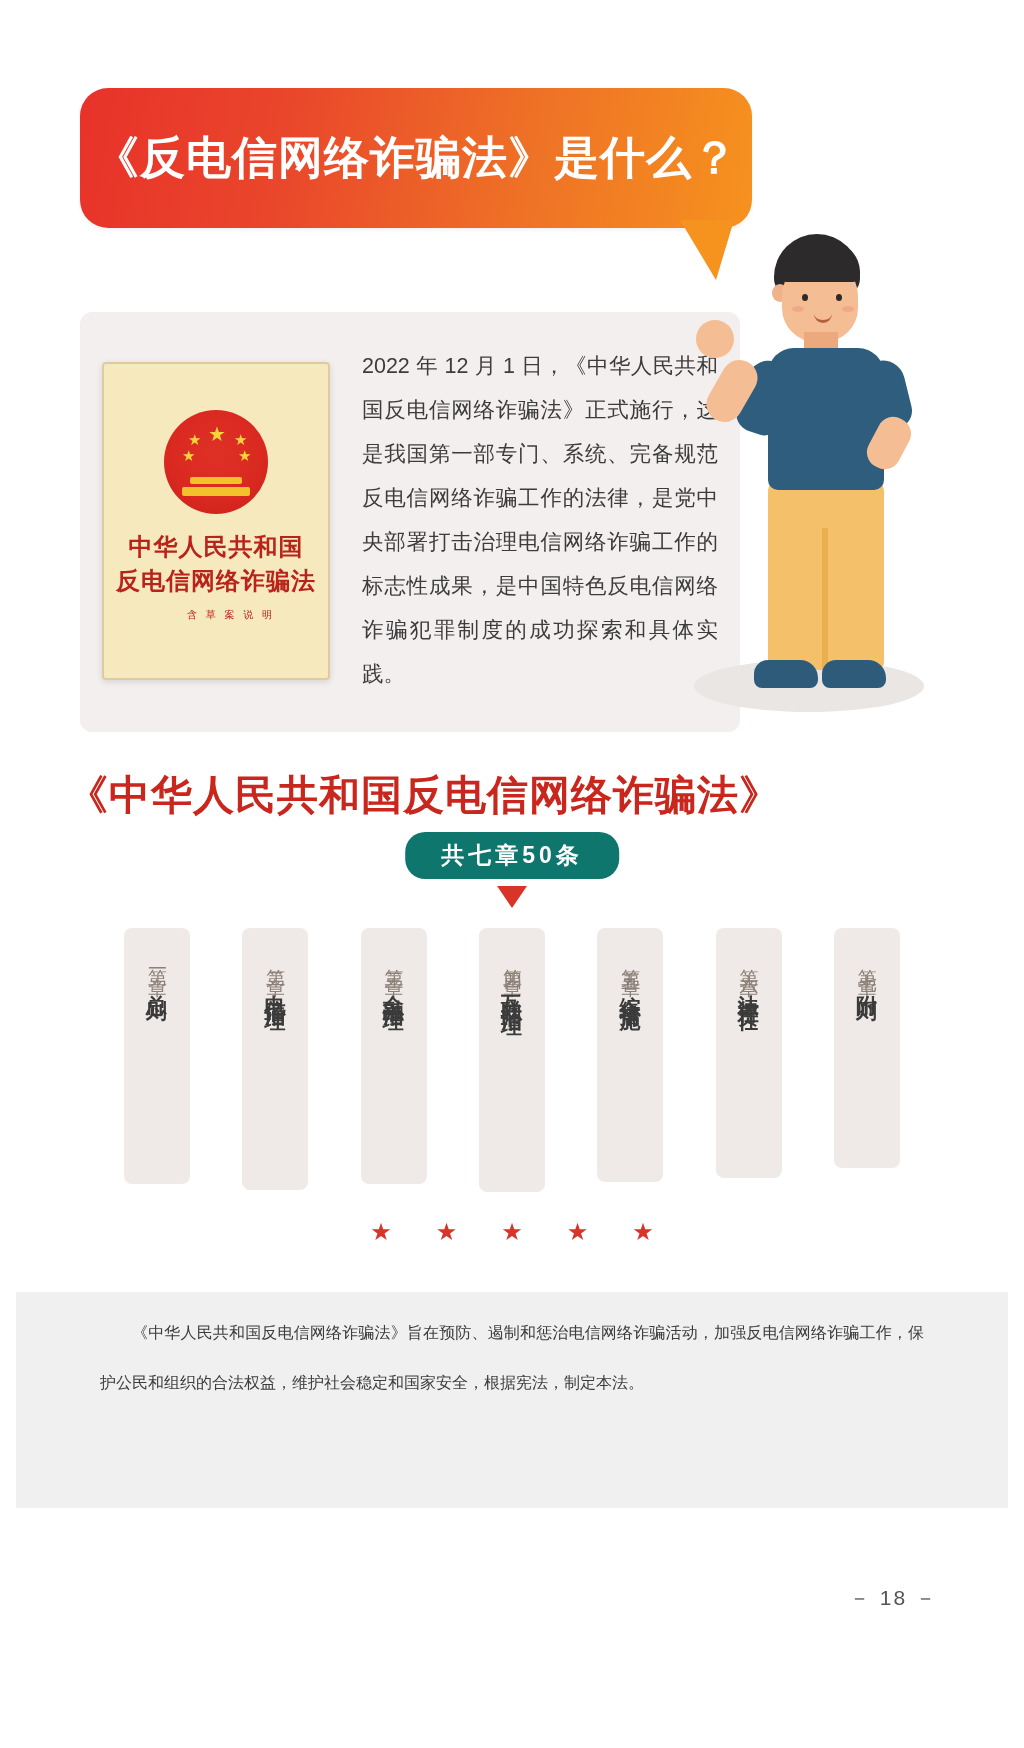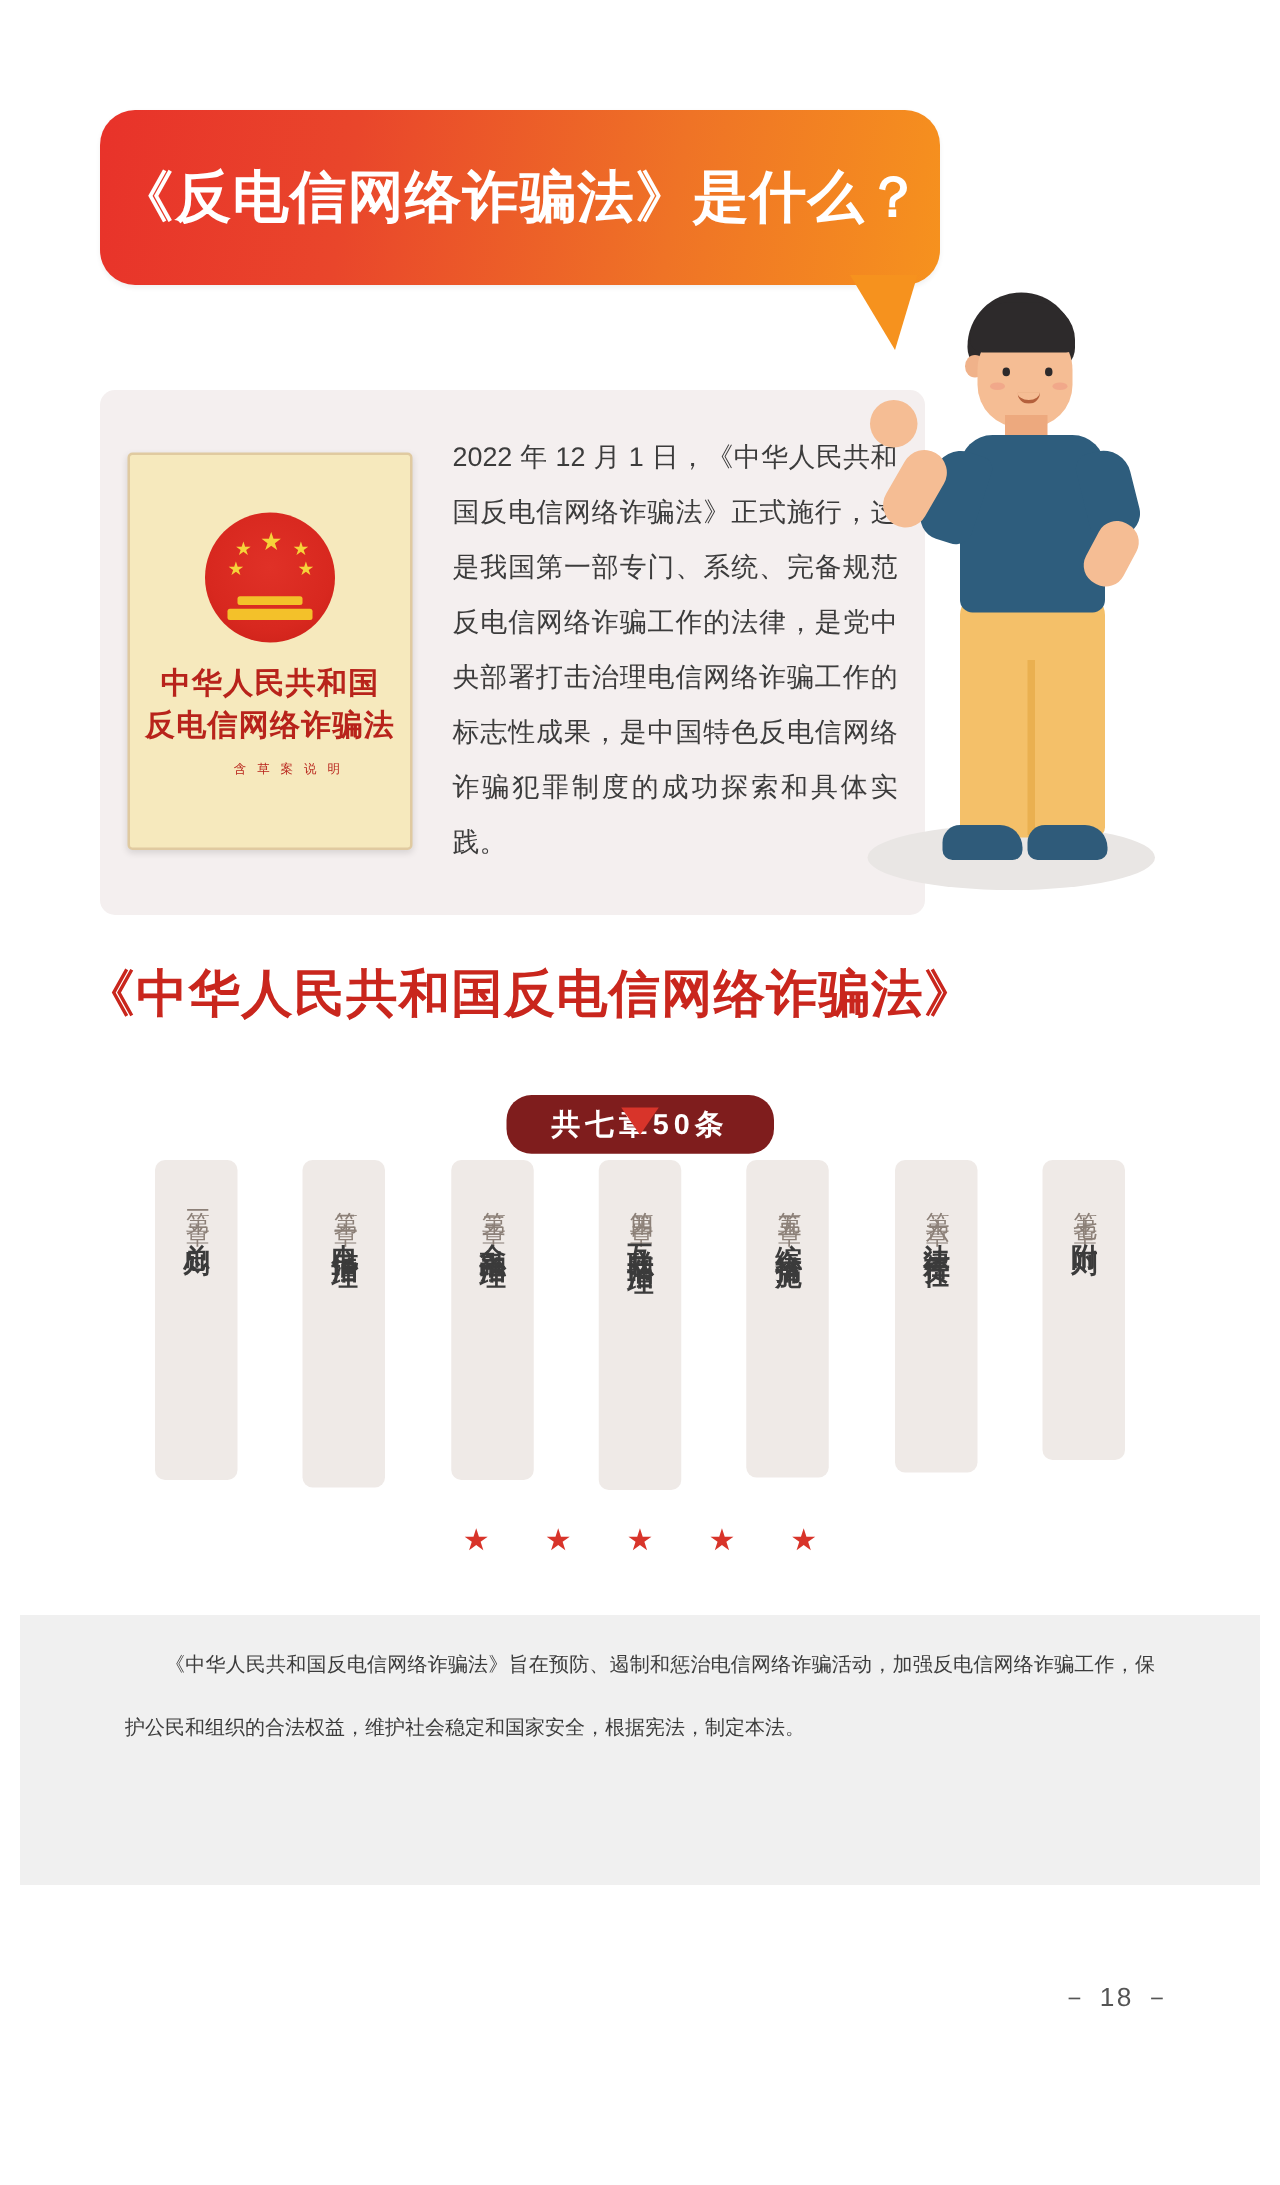--- a/index.html
+++ b/index.html
@@ -308,28 +308,27 @@
     font-size: 41px;
     font-weight: bold;
     letter-spacing: 1px;
     font-family: Liberation Sans, sans-serif;
   }
   .chip {
     position: absolute;
     left: 50%;
     top: 832px;
     transform: translateX(-50%);
-    background: #7f1d1d;
+    background: #0f766e;
     color: #fff;
     font-size: 23px;
     font-weight: bold;
     letter-spacing: 4px;
     padding: 8px 36px;
     border-radius: 20px;
-    margin-top: 44px;
   }
   .arrow-down {
     position: absolute;
     left: 50%;
     top: 886px;
     transform: translateX(-50%);
     width: 0; height: 0;
     border-left: 15px solid transparent;
     border-right: 15px solid transparent;
     border-top: 22px solid #d8342a;

